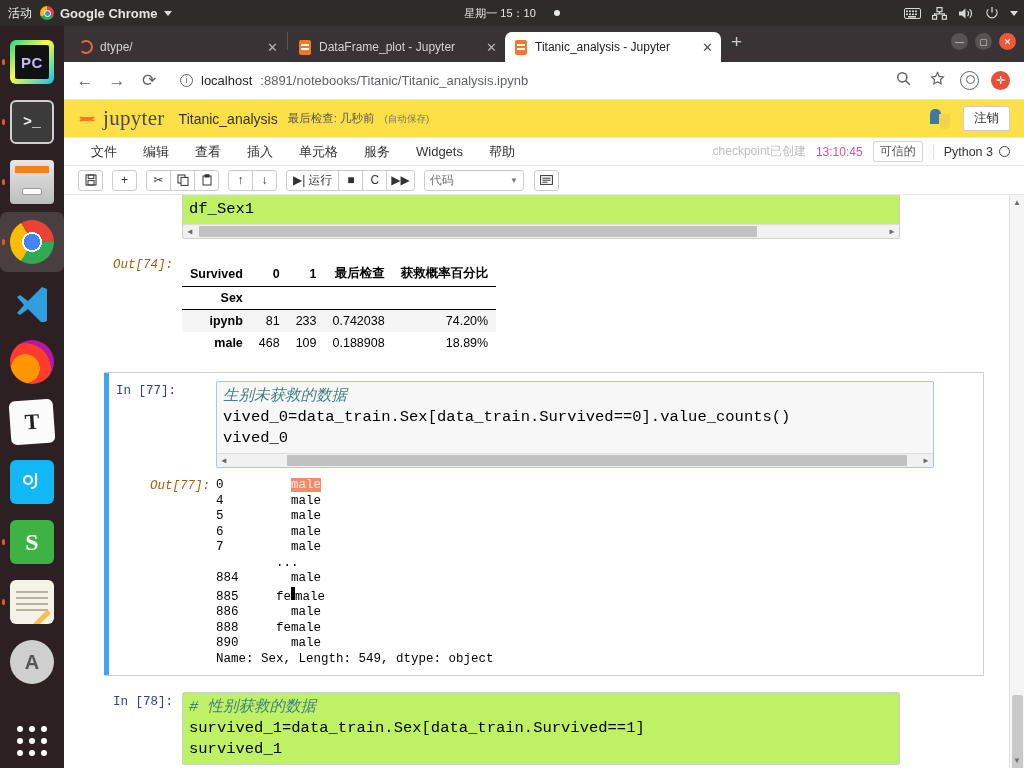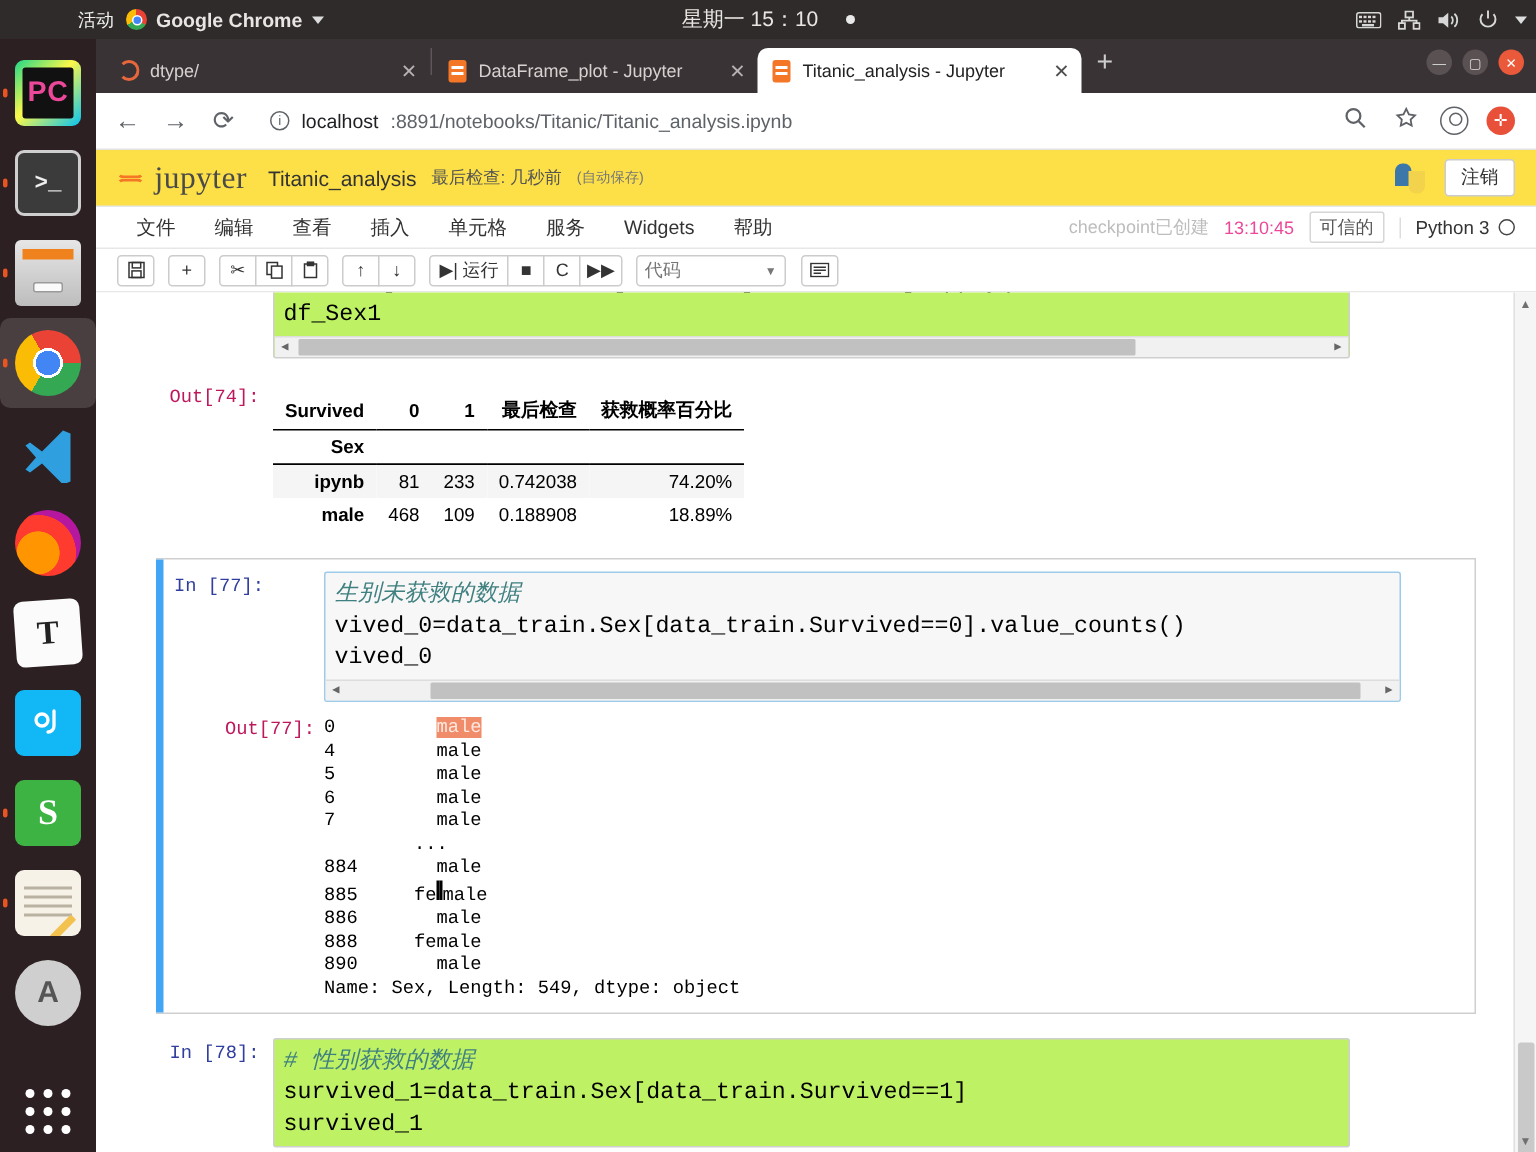--- a/index.html
+++ b/index.html
@@ -9,36 +9,36 @@
     background: #ffffff;
     -webkit-font-smoothing: antialiased;
   }
 
   
   #gnome-topbar {
     position: absolute; top: 0; left: 0; width: 1024px; height: 26px;
     background: #2f2b2a; color: #e8e6e3;
     display: flex; align-items: center; font-size: 12px;
   }
-  .topbar-left { display: flex; align-items: center; gap: 8px; padding-left: 8px; margin-left: 44px; }
+  .topbar-left { display: flex; align-items: center; gap: 8px; padding-left: 8px; }
   .topbar-activities { font-size: 12px; color: #efefef; }
   .topbar-app { display: flex; align-items: center; gap: 6px; font-weight: bold; font-size: 13px; }
   .chrome-dot {
     width: 14px; height: 14px; border-radius: 50%;
     background: conic-gradient(#ea4335 0deg 120deg, #34a853 120deg 240deg, #fbbc05 240deg 360deg);
     position: relative; flex: none;
   }
   .chrome-dot::after {
     content: ""; position: absolute; inset: 3.5px; border-radius: 50%;
     background: #4285f4; border: 1.5px solid #fff;
   }
   .caret-down { width: 0; height: 0; border-left: 4px solid transparent; border-right: 4px solid transparent; border-top: 5px solid #ddd; }
   .topbar-center {
     position: absolute; left: 0; right: 0; margin: 0 auto; width: 240px;
-    text-align: center; font-size: 14px; display: flex; justify-content: center;
+    text-align: center; font-size: 11px; display: flex; justify-content: center;
     align-items: center; gap: 18px;
   }
   .rec-dot { width: 6px; height: 6px; border-radius: 50%; background: #e9e9e9; display: inline-block; }
   .topbar-right {
     position: absolute; right: 6px; top: 0; height: 26px;
     display: flex; align-items: center; gap: 11px;
   }
   .tray-ico { opacity: .92; display: flex; align-items: center; }
 
   
@@ -50,21 +50,21 @@
     position: relative; width: 64px; height: 60px;
     display: flex; align-items: center; justify-content: center;
   }
   .dock-icon { width: 44px; height: 44px; border-radius: 6px; display: flex; align-items: center; justify-content: center; font-weight: bold; overflow: hidden; position: relative; }
   .dock-running::before {
     content: ""; position: absolute; left: 2px; top: 50%; transform: translateY(-50%);
     width: 3px; height: 6px; border-radius: 2px; background: #e95420;
   }
   .dock-active { background: rgba(255,255,255,.14); border-radius: 7px; }
   .ic-pycharm { background: linear-gradient(135deg,#21d789,#fcf84a 45%,#07c3f2); }
-  .ic-pycharm i { position:absolute; inset:5px; background:#111; border-radius:2px; color:#ec4899; font-style:normal; font-size:19px; display:flex; align-items:center; justify-content:center; letter-spacing:.5px;}
+  .ic-pycharm i { position:absolute; inset:5px; background:#111; border-radius:2px; color:#c4b5fd; font-style:normal; font-size:15px; display:flex; align-items:center; justify-content:center; letter-spacing:.5px;}
   .ic-term { background: #3b3b3b; border:2px solid #cfcfcf; color:#eee; font-family:"Liberation Mono",monospace; font-size:15px; }
   .ic-files { background: linear-gradient(#e6e6e6,#bdbdbd); border-radius:4px; }
   .ic-files i { position:absolute; left:5px; right:5px; top:6px; height:7px; background:#f0821e; display:block;}
   .ic-files b { position:absolute; left:12px; right:12px; bottom:9px; height:7px; background:#fafafa; border:1px solid #9a9a9a; border-radius:2px;}
   .ic-chrome { background: radial-gradient(circle at 50% 50%, #4285f4 0 26%, #fff 26% 32%, transparent 32%), conic-gradient(from -30deg, #ea4335 0 120deg, #34a853 120deg 240deg, #fbbc05 240deg 360deg); border-radius:50%; }
   .ic-vscode { background:#1f1f1f00; color:#2f9fe0; font-size:30px; }
   .ic-firefox { background: radial-gradient(circle at 35% 65%, #ff9500 0 35%, #ff3b30 36% 62%, #b5179e 63% 100%); border-radius:50%; }
   .ic-typora { background:#fbfbfb; color:#222; font-family:"Liberation Serif",serif; font-size:22px; transform: rotate(-4deg); }
   .ic-qq { background:#12b7f5; color:#fff; font-size:22px; }
   .ic-s { background:#3db343; color:#fff; font-family:"Liberation Serif",serif; font-size:24px; }
@@ -184,21 +184,21 @@
     position:absolute; top:95px; left:0; right:0; bottom:0; overflow:hidden; background:#fff;
   }
   #nb-container { width: 880px; margin: 0 auto; padding-left: 0; position:relative; }
 
   .cell { display:flex; padding: 4px 0; position:relative; }
   .prompt {
     width: 78px; flex: none; text-align: right; padding-right: 9px;
     font-family: "Liberation Mono", monospace; font-size: 12.5px; color: #303F9F;
     padding-top: 3px; white-space: nowrap;
   }
-  .prompt.out { color: #be185d; }
+  .prompt.out { color: #a16207; font-style: italic; }
   .cell-body { flex: 1; min-width: 0; }
 
   .input-area {
     border: 1px solid #cfcfcf; background: #bef264; border-radius: 2px;
     font-family: "Liberation Mono", monospace; font-size: 15.5px; line-height: 21px;
     padding: 4px 6px 0 6px; overflow: hidden; position: relative;
   }
   .code-line { white-space: pre; }
   .cell.selected .input-area { border-color: #9ecbe8; background:#f7f7f7; }
   .cell.selected::before {

